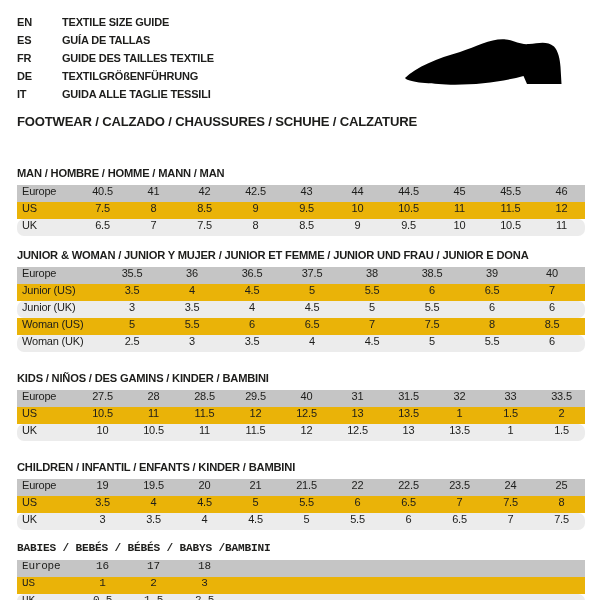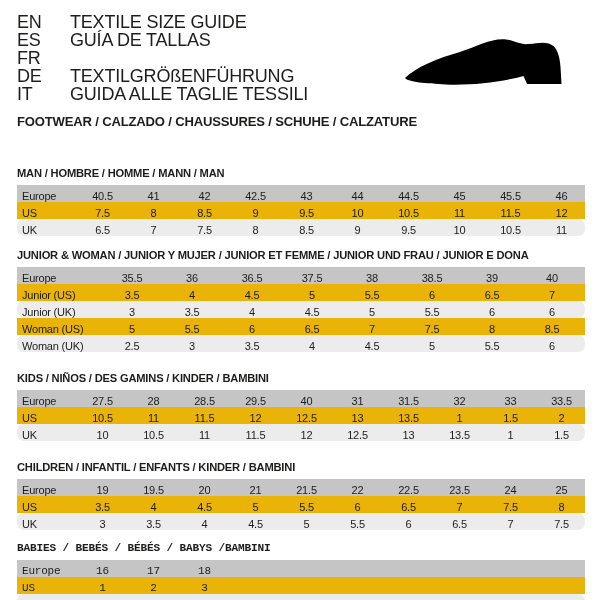--- a/index.html
+++ b/index.html
@@ -1,33 +1,33 @@
 <!DOCTYPE html>
 <html><head>
 <meta charset="utf-8">
 <style>
   html,body{margin:0;padding:0;background:#fff;}
   body{width:600px;height:600px;font-family:"Liberation Sans",sans-serif;color:#1d1d1b;-webkit-font-smoothing:antialiased;}
   .page{position:relative;width:600px;height:600px;box-sizing:border-box;padding:13px 15px 0 17px;overflow:hidden;background:#fff;}
 
   
-  .lang-row{display:flex;height:18px;line-height:18px;font-size:18px;font-weight:normal;letter-spacing:-0.2px;gap:8px;}
+  .lang-row{display:flex;height:18px;line-height:18px;font-size:11px;font-weight:bold;letter-spacing:-0.2px;}
   .lang-code{width:45px;flex:0 0 45px;}
   .category-line{margin-top:11px;height:16px;line-height:16px;font-size:13.5px;font-weight:bold;letter-spacing:-0.2px;transform:scaleX(0.97);transform-origin:left center;white-space:nowrap;}
 
   
   .shoe{position:absolute;top:33px;left:398px;width:180px;height:63px;}
 
   
   .section{margin-top:20px;}
   .section-man{margin-top:37px;}
   .section-junior-woman{margin-top:13px;}
   .section-babies{margin-top:11px;font-family:Liberation Mono, monospace;}
   .section-title{font-size:11.5px;font-weight:bold;letter-spacing:-0.2px;margin-bottom:6px;transform:scaleX(0.97);transform-origin:left center;white-space:nowrap;}
-  .trow{display:flex;height:17px;align-items:flex-end;font-size:11px;letter-spacing:-0.2px;}
+  .trow{display:flex;height:17px;align-items:flex-start;font-size:11px;letter-spacing:-0.2px;}
   .thead{background:#c5c5c5;}
   .talt{background:#ececec;border-radius:7px;}
   .twhite{background:#eab308;}
   .label-cell{width:60px;flex:0 0 60px;padding-left:5px;box-sizing:border-box;white-space:nowrap;}
   .vcell{width:51px;flex:0 0 51px;text-align:center;}
   .section-junior-woman .label-cell{width:85px;flex:0 0 85px;}
   .section-junior-woman .vcell{width:60px;flex:0 0 60px;}
 </style>
 </head>
 <body>
@@ -38,20 +38,21 @@
     <div class="lang-row">
       <span class="lang-code">EN</span>
       <span class="lang-text">TEXTILE SIZE GUIDE</span>
     </div>
     <div class="lang-row">
       <span class="lang-code">ES</span>
       <span class="lang-text">GUÍA DE TALLAS</span>
     </div>
     <div class="lang-row">
       <span class="lang-code">FR</span>
+      <span class="lang-text">GUIDE DES TAILLES TEXTILE</span>
     </div>
     <div class="lang-row">
       <span class="lang-code">DE</span>
       <span class="lang-text">TEXTILGRÖßENFÜHRUNG</span>
     </div>
     <div class="lang-row">
       <span class="lang-code">IT</span>
       <span class="lang-text">GUIDA ALLE TAGLIE TESSILI</span>
     </div>
   </div>

